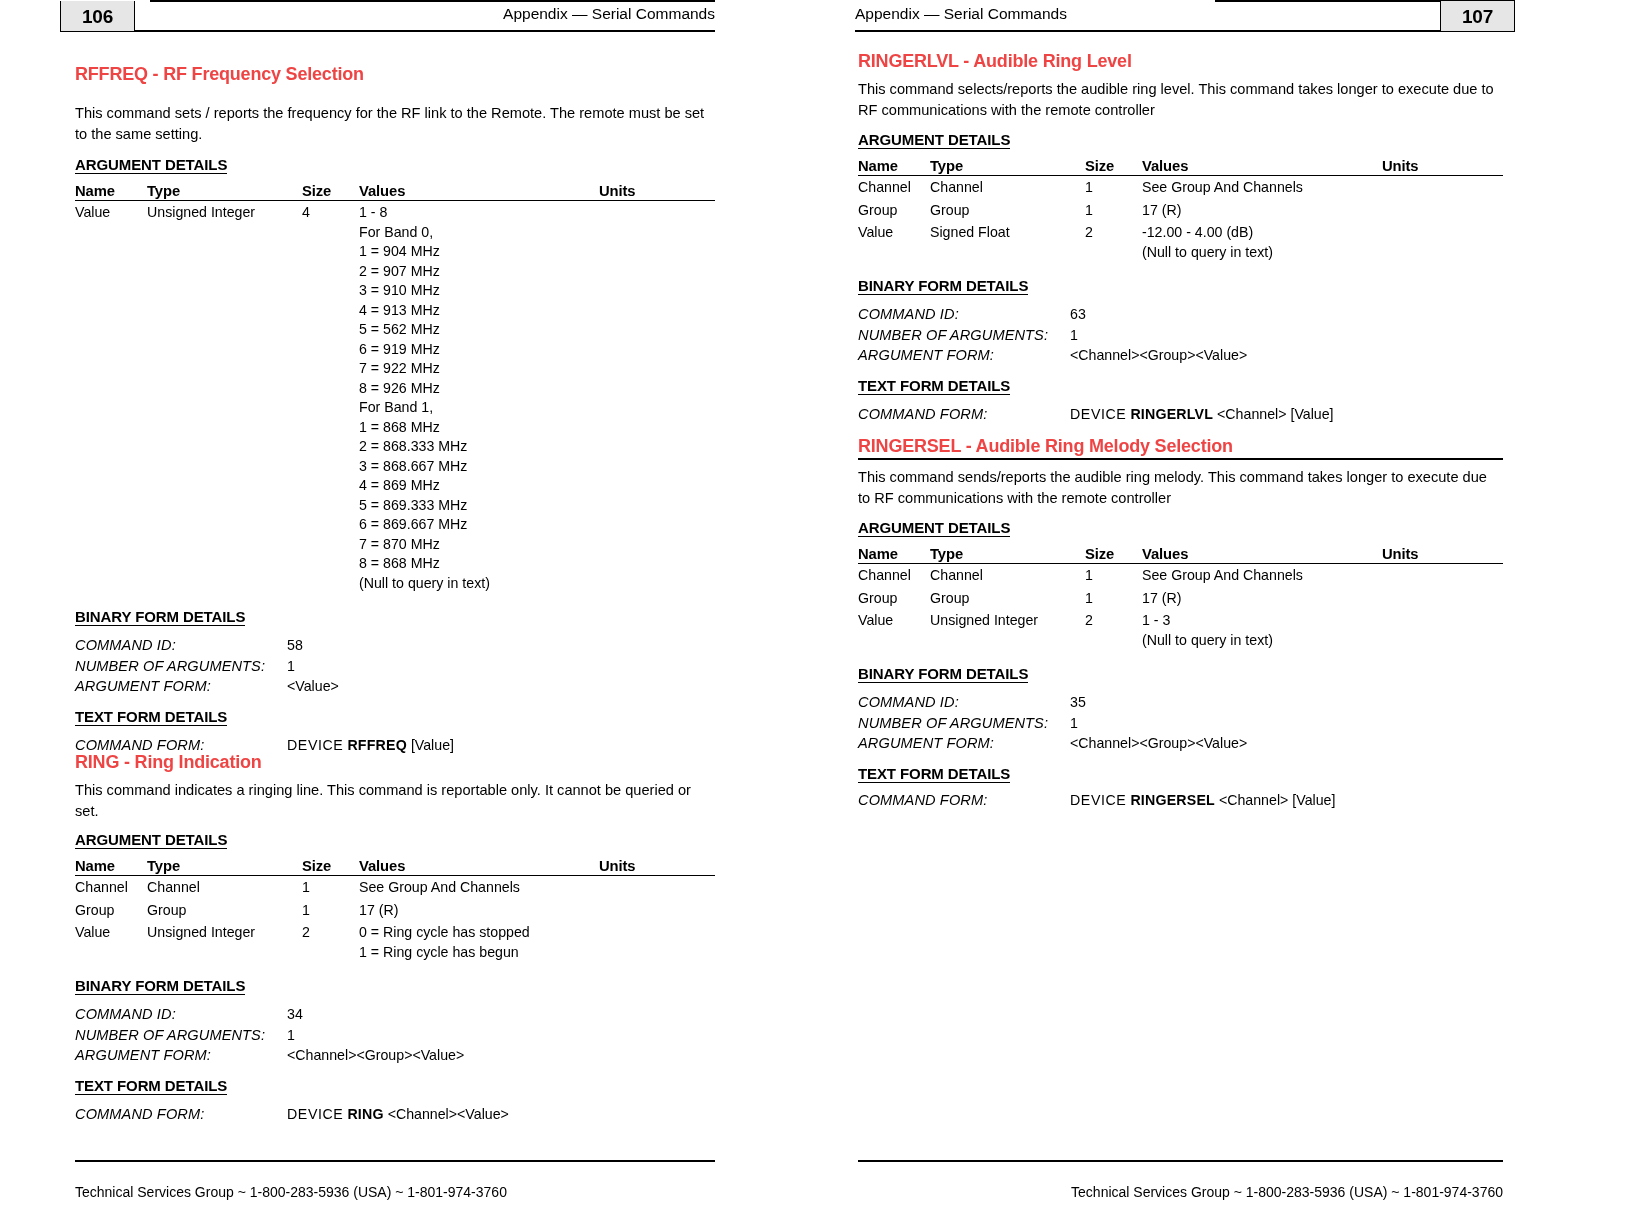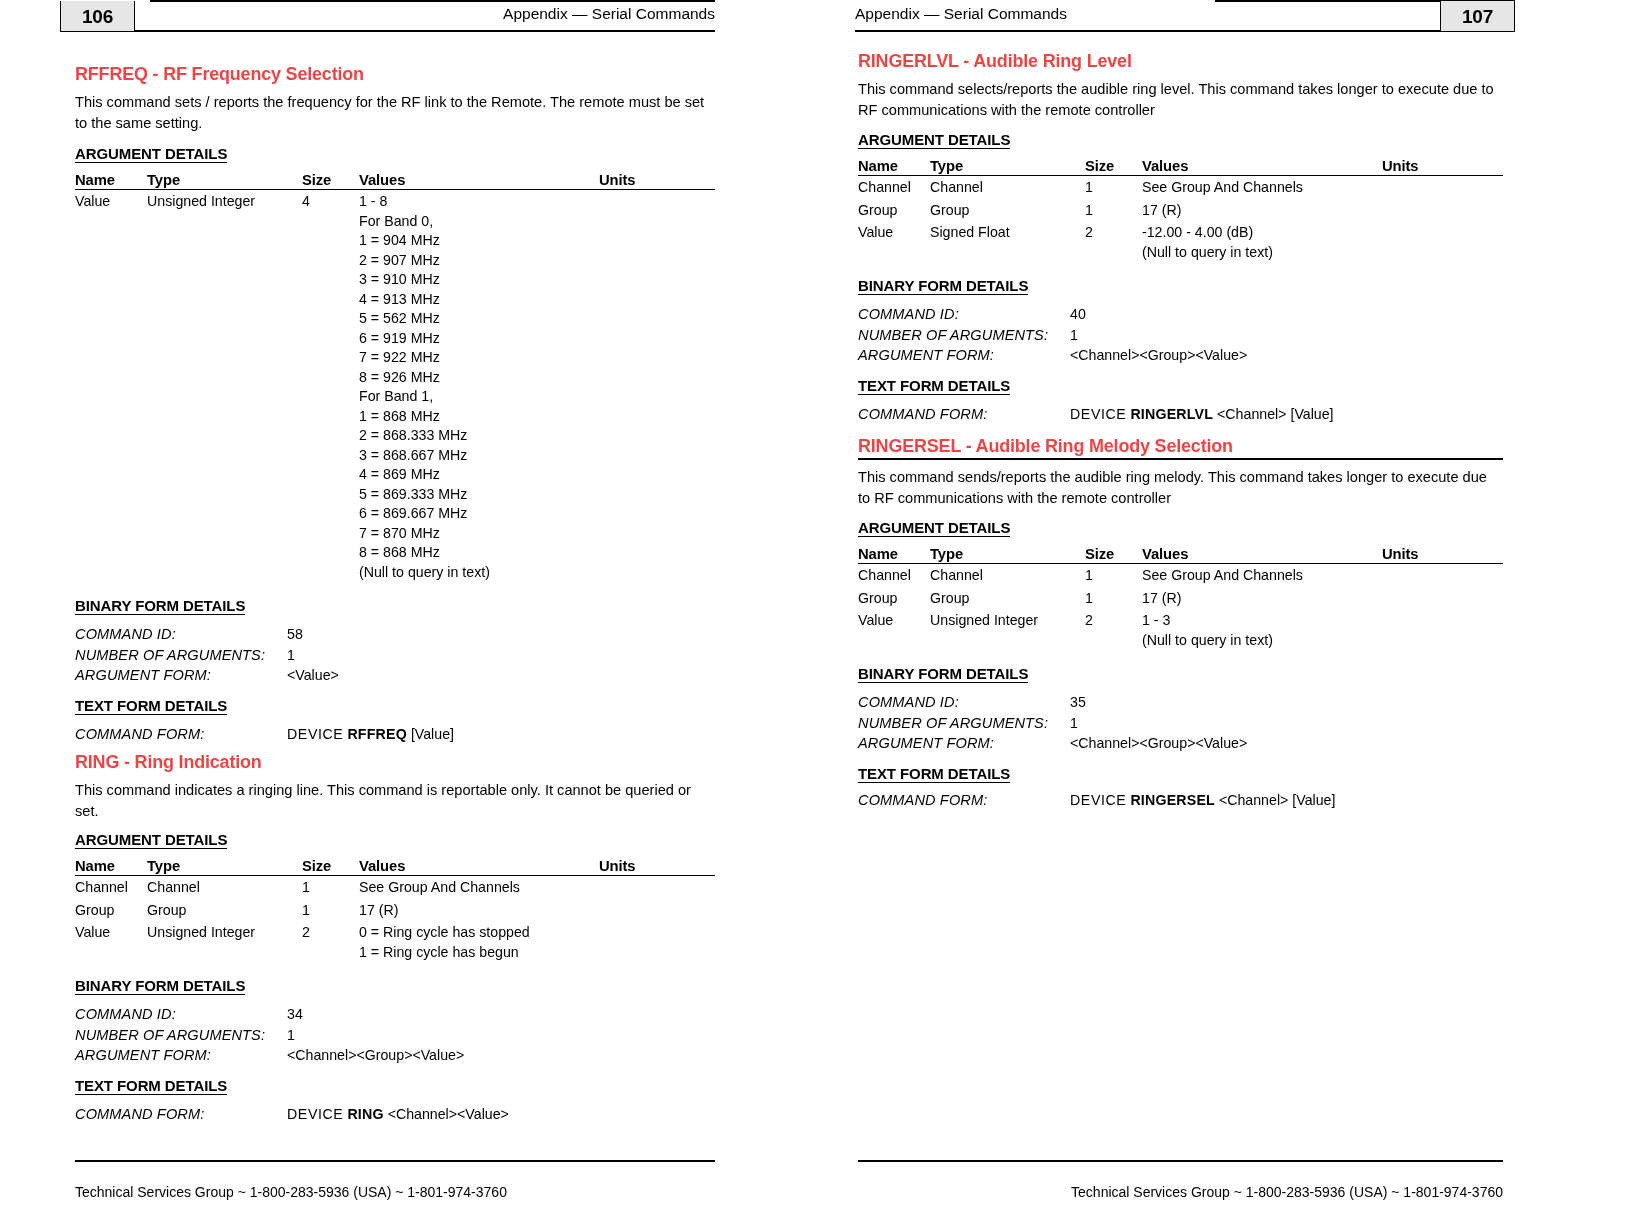--- a/index.html
+++ b/index.html
@@ -189,21 +189,21 @@
       <div class="hdr-rule"></div>
       <div class="pagenum" style="left:0;">106</div>
       <div class="hdr-title" style="right:0;">
         <b>Appendix</b>
         <span class="dash">— Serial Commands</span>
       </div>
     </div>
 
     <div class="col col-left" style="top:64px;">
       <div class="h1">RFFREQ - RF Frequency Selection</div>
-      <div class="desc" style="margin-top:7px; width:632px;">This command sets / reports the frequency for the RF link to the Remote. The remote must be set to the same setting.</div>
+      <div class="desc" style="margin-top:18px; width:632px;">This command sets / reports the frequency for the RF link to the Remote. The remote must be set to the same setting.</div>
       <div style="margin-top:12px;"><span class="h2">ARGUMENT DETAILS</span></div>
       <table class="args" style="margin-top:9px;">
         <thead>
           <tr>
             <th class="c-name">Name</th>
             <th class="c-type">Type</th>
             <th class="c-size">Size</th>
             <th class="c-vals">Values</th>
             <th class="c-units">Units</th>
           </tr>
@@ -392,21 +392,21 @@
                 <div>(Null to query in text)</div>
               </td>
               <td></td>
             </tr>
           </tbody>
       </table>
       <div style="margin-top:14px;"><span class="h2">BINARY FORM DETAILS</span></div>
       <div class="kv" style="margin-top:9px;">
           <div class="row">
             <div class="k">COMMAND ID:</div>
-            <div class="v">40</div>
+            <div class="v">63</div>
           </div>
           <div class="row">
             <div class="k">NUMBER OF ARGUMENTS:</div>
             <div class="v">1</div>
           </div>
           <div class="row">
             <div class="k">ARGUMENT FORM:</div>
             <div class="v">&lt;Channel&gt;&lt;Group&gt;&lt;Value&gt;</div>
           </div>
         </div>

